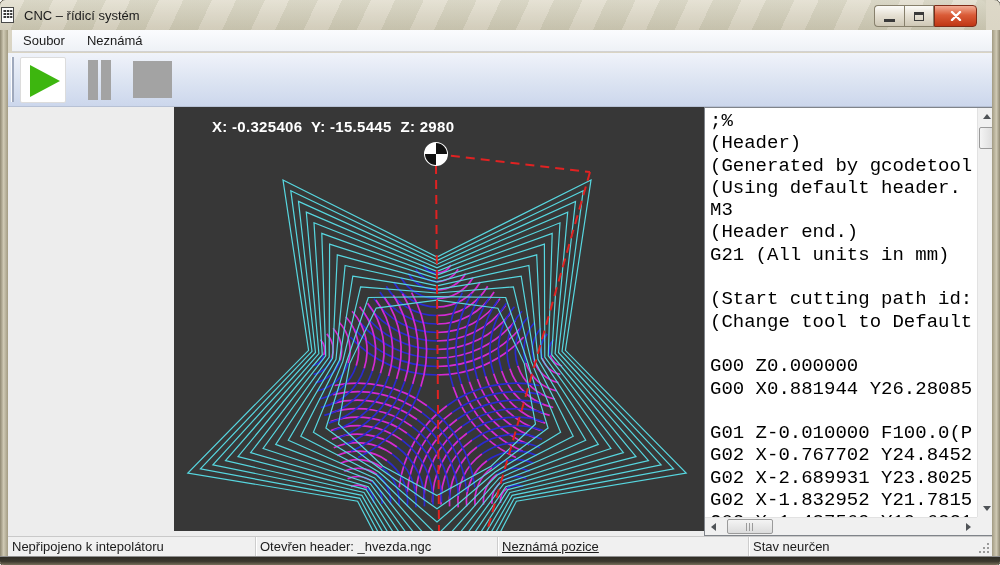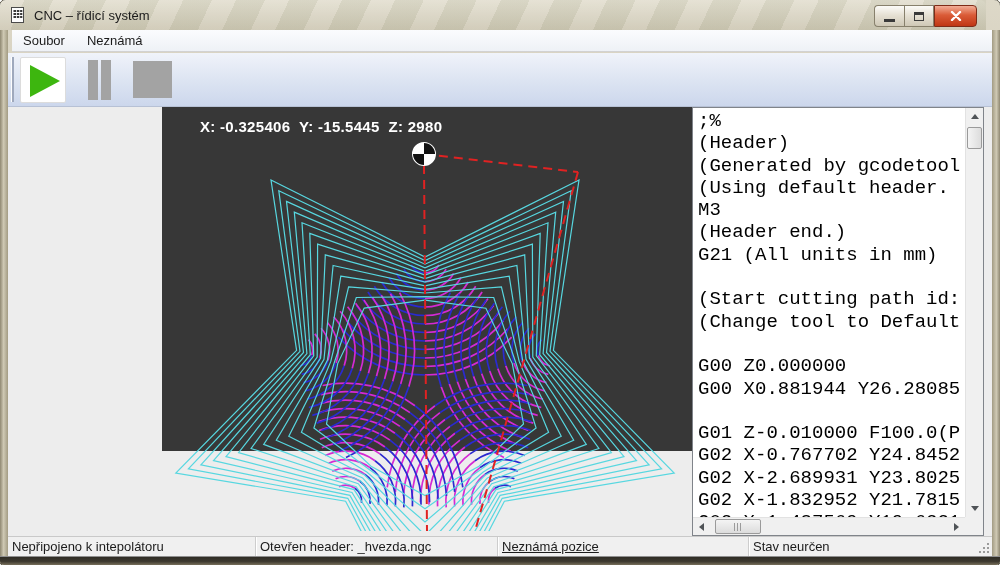--- a/index.html
+++ b/index.html
@@ -4,21 +4,21 @@
 <style>
   html,body{margin:0;padding:0;background:#fff;}
   *{box-sizing:border-box;}
   .screen{
     position:relative;width:1000px;height:565px;overflow:hidden;
     font-family:"Liberation Sans",sans-serif;color:#1b1b1b;
     background:linear-gradient(#ddd8c8,#c6c0ab 55%,#b3ad97);
     border-radius:6px 6px 4px 4px;outline:1px solid #514c3c;
   }
   
-  .titlebar{position:absolute;top:0;left:0;right:14px;height:30px;display:flex;align-items:center;padding-left:10px;
+  .titlebar{position:absolute;top:0;left:0;right:14px;height:30px;display:flex;align-items:center;
     background:linear-gradient(#e3dfd0,#cdc7b3);border-radius:6px 6px 0 0;}
   .titlebar .tex{position:absolute;inset:0;background:
     repeating-linear-gradient(115deg,rgba(255,255,255,.10) 0 22px,rgba(130,140,110,.10) 22px 48px);pointer-events:none;}
   .app-icon{width:16px;height:16px;margin-right:8px;position:relative;z-index:2;}
   .window-title{font-size:13px;position:relative;z-index:2;}
   .win-buttons{position:absolute;top:5px;right:9px;height:22px;display:flex;z-index:3;}
   .wbtn{height:22px;border:1px solid #87806c;display:flex;align-items:center;justify-content:center;
     background:linear-gradient(#fcfbf8,#e6e1d4 45%,#cfc8b6);}
   .wbtn.min{width:30px;border-radius:4px 0 0 4px;border-right:none;}
   .wbtn.max{width:30px;}
@@ -37,21 +37,21 @@
   .tb-play{position:absolute;left:12px;top:4px;width:46px;height:46px;background:#fff;border:1px solid #dcdcdc;border-radius:2px;}
   .tb-play .tri{position:absolute;left:9px;top:7px;width:0;height:0;
     border-left:30px solid #3db60f;border-top:16px solid transparent;border-bottom:16px solid transparent;}
   .tb-pause{position:absolute;left:80px;top:7px;width:28px;height:40px;background:transparent;border:none;}
   .tb-pause .bar{position:absolute;top:0;width:10px;height:40px;background:#a3a3a3;}
   .tb-pause .b1{left:0;} .tb-pause .b2{left:13px;}
   .tb-stop{position:absolute;left:125px;top:8px;width:39px;height:37px;background:#a3a3a3;border:none;}
   
   .content{position:absolute;top:107px;left:8px;right:8px;bottom:29px;display:flex;background:#ededed;}
   .left-panel{width:154px;background:#ededed;}
-  .canvas-wrap{width:530px;height:344px;position:relative;background:#373737;}
+  .canvas-wrap{width:530px;height:424px;position:relative;background:#373737;margin-left:12px;}
   .canvas-wrap svg{position:absolute;left:0;top:0;}
   .pos-readout{position:absolute;left:38px;top:11px;color:#fff;font-weight:bold;font-size:15px;
     letter-spacing:.3px;white-space:pre;}
   .right-panel{flex:1;position:relative;background:#ededed;}
   .gcode-widget{position:absolute;left:0;top:0;width:292px;height:429px;background:#fff;border:1px solid #80848a;}
   .gcode-text{position:absolute;left:0;top:0;right:18px;bottom:18px;overflow:hidden;margin:0;
     padding:2px 0 0 5px;font-family:"Liberation Mono",monospace;font-size:19px;line-height:22.3px;color:#000;white-space:pre;}
   
   .vscroll{position:absolute;top:0;right:0;bottom:18px;width:18px;background:#f0f0f0;border-left:1px solid #e2e2e2;}
   .hscroll{position:absolute;left:0;right:18px;bottom:0;height:18px;background:#f0f0f0;border-top:1px solid #e2e2e2;}

